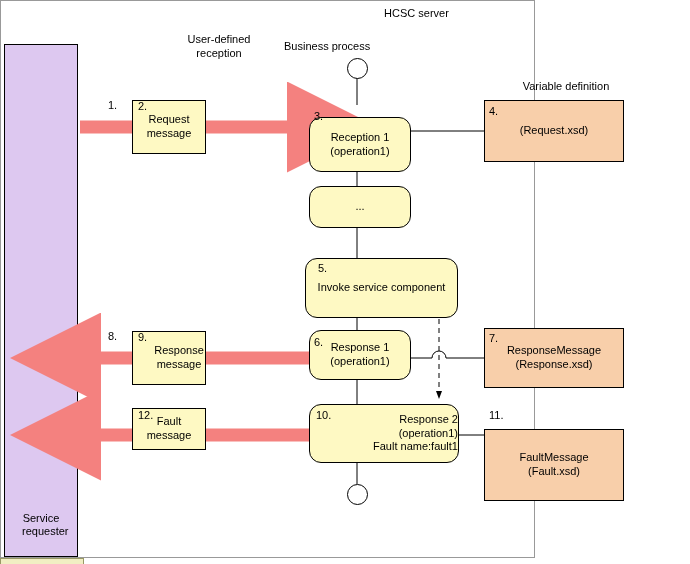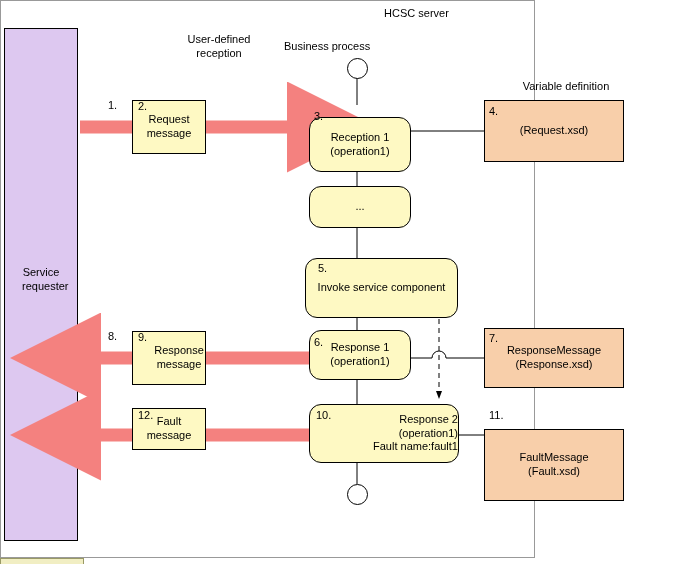--- a/index.html
+++ b/index.html
@@ -27,26 +27,26 @@
     box-sizing: border-box;
     display: flex;
     align-items: center;
     justify-content: center;
     text-align: center;
     line-height: 1.25;
   }
 
   
   #requester-box {
-    left: 4px; top: 28px;
+    left: 4px; top: 44px;
     width: 74px; height: 513px;
     background: #ddc8f0;
     border: 1px solid #000000;
     padding: 17px;
-    align-items: center;
+    align-items: flex-end;
     padding-top: 8px;
   }
 
   
   #hcsc-box {
     left: 152px; top: 4px;
     width: 533px; height: 556px;
     background: #ffffff;
     border: 1px solid #999999;
     display: block;

